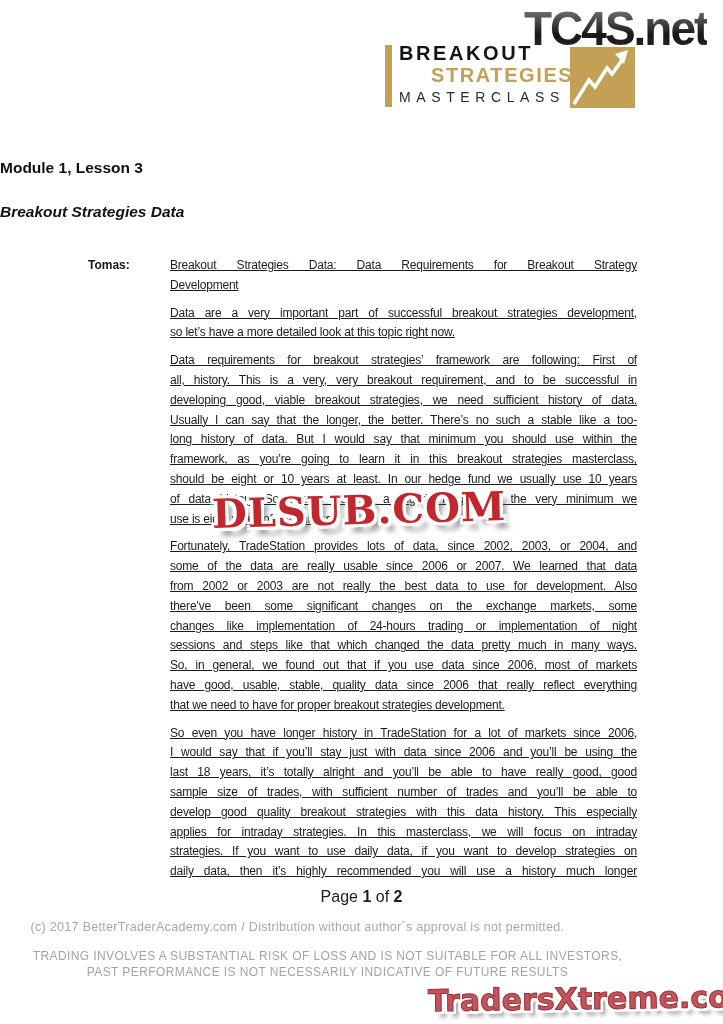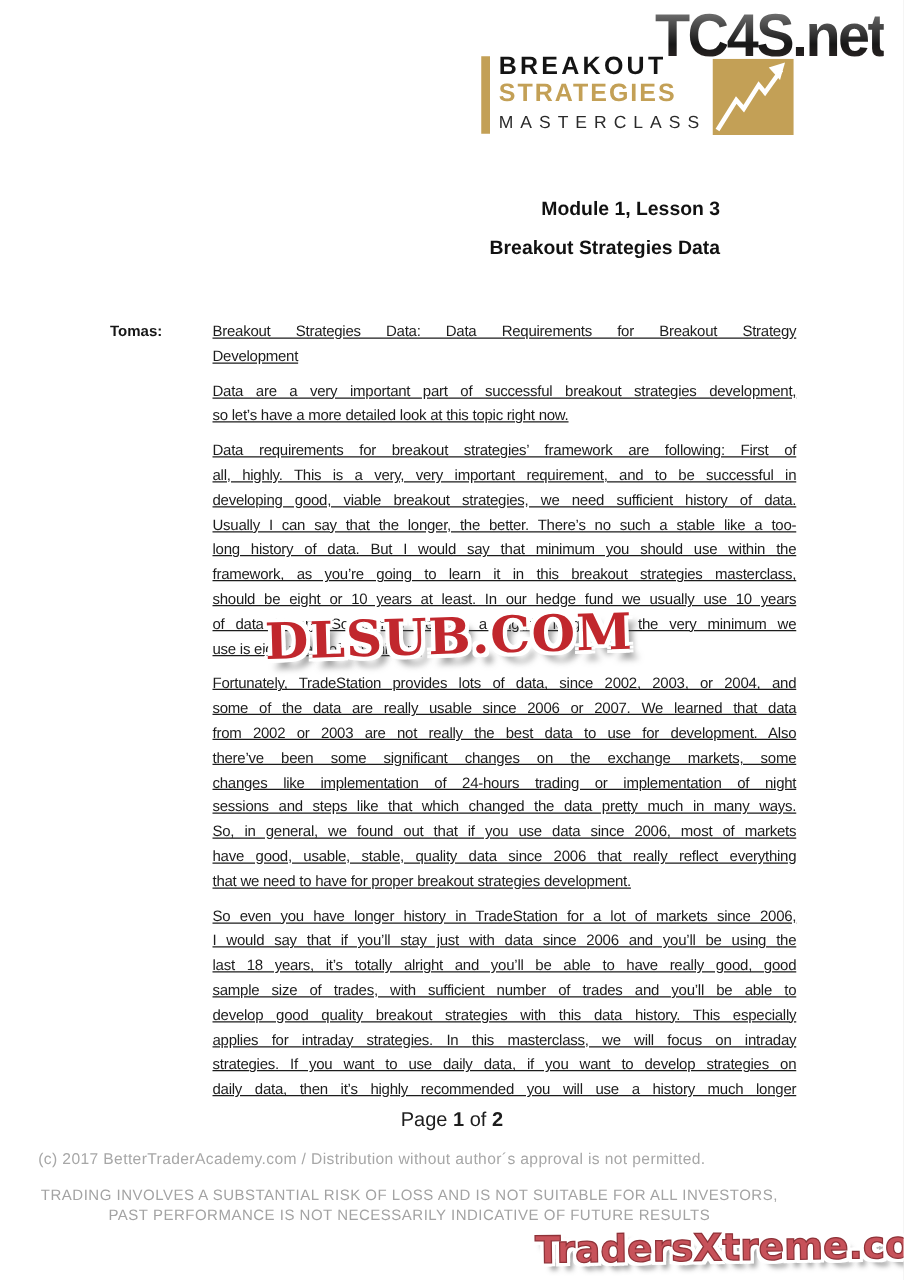--- a/index.html
+++ b/index.html
@@ -11,21 +11,21 @@
     overflow:hidden;
     font-family:"Liberation Sans",sans-serif;
     color:#1c1c1c;
   }
 
   
   #logo{position:absolute;left:385px;top:42px;width:250px;height:70px;}
   .logo-bar{position:absolute;left:0;top:3px;width:7px;height:62px;}
   .logo-text{position:absolute;left:14px;top:0;}
   .logo-l1{font-size:20px;font-weight:800;letter-spacing:2.6px;color:#141414;line-height:22px;}
-  .logo-l2{font-size:20px;font-weight:800;letter-spacing:1.6px;line-height:23px;}
+  .logo-l2{font-size:20px;font-weight:800;letter-spacing:1.6px;line-height:23px;margin-left:32px;}
   .logo-l3{font-size:14px;font-weight:400;letter-spacing:5.6px;color:#2a2a2a;line-height:20px;}
   .logo-square{position:absolute;left:185px;top:5px;width:65px;height:61px;}
 
   
   .wm-top{
     position:absolute;left:524px;top:0px;z-index:30;
     font-size:46px;font-weight:900;letter-spacing:-2px;
     transform:scaleY(1.05);transform-origin:top left;
     background:linear-gradient(180deg,#979797 0%,#565656 30%,#171717 62%,#272221 80%,#5e2a20 100%);
     -webkit-background-clip:text;background-clip:text;color:transparent;
@@ -47,23 +47,23 @@
     font-size:30px;letter-spacing:0px;color:#c7525a;
     -webkit-text-stroke:1px #8e3238;
     transform:rotate(-0.8deg);white-space:nowrap;
     text-shadow:
       -3px -3px 0 #fff, 3px -3px 0 #fff, -3px 3px 0 #fff, 3px 3px 0 #fff,
       -3px 0 0 #fff, 3px 0 0 #fff, 0 -3px 0 #fff, 0 3px 0 #fff,
       5px 6px 4px rgba(60,60,60,.5);
   }
 
   
-  #title{position:absolute;left:0;top:158px;width:576px;text-align:right;}
+  #title{position:absolute;left:0;top:158px;width:576px;text-align:left;}
   .title-line{font-size:15.5px;font-weight:bold;color:#111;line-height:20px;}
-  .title-line + .title-line{margin-top:11px;}
+  .title-line + .title-line{margin-top:24px;font-style:italic;}
 
   
   #transcript{position:absolute;left:88px;top:256px;width:549px;}
   .para{display:flex;margin:0 0 8px 0;}
   .speaker{width:82px;flex:0 0 82px;font-size:12px;font-weight:bold;line-height:19.8px;color:#161616;}
   .pbody{width:467px;flex:0 0 467px;font-size:12px;letter-spacing:-0.2px;color:#1c1c1c;}
   .tline{line-height:19.8px;text-align:justify;text-align-last:justify;text-decoration:underline;}
   .tline.last{text-align-last:left;}
 
   
@@ -115,21 +115,21 @@
         <div class="speaker"></div>
         <div class="pbody">
           <div class="tline">Data are a very important part of successful breakout strategies development,</div>
           <div class="tline last">so let’s have a more detailed look at this topic right now.</div>
         </div>
       </div>
       <div class="para">
         <div class="speaker"></div>
         <div class="pbody">
           <div class="tline">Data requirements for breakout strategies’ framework are following: First of</div>
-          <div class="tline">all, highly. This is a very, very important requirement, and to be successful in</div>
+          <div class="tline">all, history. This is a very, very breakout requirement, and to be successful in</div>
           <div class="tline">developing good, viable breakout strategies, we need sufficient history of data.</div>
           <div class="tline">Usually I can say that the longer, the better. There’s no such a stable like a too-</div>
           <div class="tline">long history of data. But I would say that minimum you should use within the</div>
           <div class="tline">framework, as you’re going to learn it in this breakout strategies masterclass,</div>
           <div class="tline">should be eight or 10 years at least. In our hedge fund we usually use 10 years</div>
           <div class="tline">of data history. Sometimes we use a slightly longer, but the very minimum we</div>
           <div class="tline last">use is eight years of data history.</div>
         </div>
       </div>
       <div class="para">

